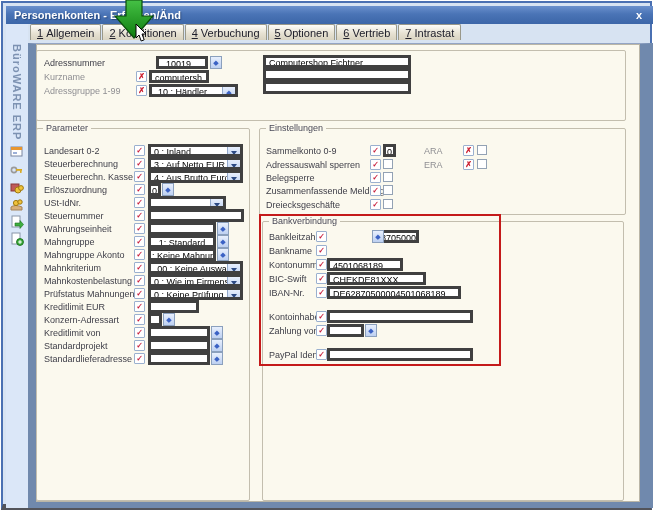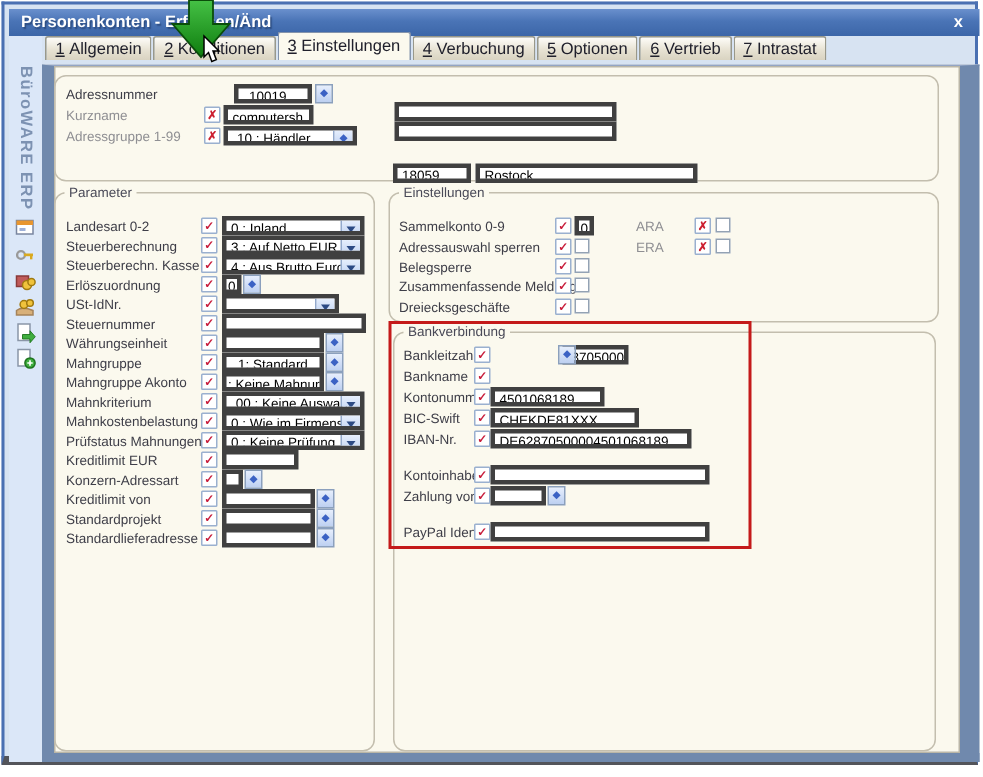--- a/index.html
+++ b/index.html
@@ -24,21 +24,21 @@
        background:linear-gradient(#fefdf9,#e7e2d3 55%,#d9d3c1);
        border:1px solid #99988a;border-bottom:none;border-radius:2px 2px 0 0;white-space:nowrap;cursor:default;}
   .tab u{text-decoration:underline;margin-right:3px;}
   .tab.active{height:19px;padding-top:3px;background:#fbf9ee;border-color:#8494ac;position:relative;z-index:4;}
   
   .panel{position:absolute;left:25px;top:40px;width:625px;height:465px;box-sizing:border-box;
          background:#fbf9ee;border-style:solid;border-color:#7089ad;
          border-width:1px 13px 6px 8px;border-top-color:#93a5c5;
          box-shadow:inset 0 0 0 1px #bab6a7;z-index:1;}
   
-  .gbox{position:absolute;box-sizing:border-box;border:1px solid #c3beae;border-radius:8px;z-index:2;}
+  .gbox{position:absolute;box-sizing:border-box;border:1px solid #c3beae;border-radius:2px;z-index:2;}
   .gtitle{position:absolute;top:-6px;left:6px;background:#fbf9ee;padding:0 3px;
           font-size:9px;color:#4a4a58;line-height:10px;}
   
   .row{position:absolute;left:0;right:0;height:13px;}
   .lbl{position:absolute;top:2px;font-size:9px;color:#3e3e48;white-space:nowrap;}
   .lbl.gray{color:#8f8f93;}
   .ico{position:absolute;top:1px;width:11px;height:11px;box-sizing:border-box;background:#fff;
        border:1px solid #9ab0cf;border-radius:1px;font-size:8px;font-weight:bold;color:#c81e3c;
        text-align:center;line-height:9px;cursor:default;}
   .ico.red{color:#cc2030;}
@@ -102,21 +102,20 @@
         <path d="M10,8.2 L10,11.8 M8.2,10 L11.8,10" stroke="#fff" stroke-width="1.1"></path>
       </svg>
     </div>
 
     <div class="panel"></div>
   </div>
 
   <div class="tabs">
     <div class="tab"><u>1</u><span>Allgemein</span></div>
     <div class="tab"><u>2</u><span>Konditionen</span></div>
-    <div class="tab active"><u>3</u><span>Einstellungen</span></div>
     <div class="tab"><u>4</u><span>Verbuchung</span></div>
     <div class="tab"><u>5</u><span>Optionen</span></div>
     <div class="tab"><u>6</u><span>Vertrieb</span></div>
     <div class="tab"><u>7</u><span>Intrastat</span></div>
   </div>
 
   <div class="gbox" style="left:36px;top:50px;width:590px;height:71px;">
     <div class="row" style="top:5px">
       <span class="lbl" style="left:7px">Adressnummer</span>
       <div class="tb" style="left:119px;width:52px;padding-left:7px"><span>10019</span></div>
@@ -128,30 +127,29 @@
       <div class="tb" style="left:112px;width:60px"><span>computersh</span></div>
     </div>
     <div class="row" style="top:33px">
       <span class="lbl gray" style="left:7px">Adressgruppe 1-99</span>
       <span class="ico red" style="left:99px">✗</span>
       <div class="tb combo" style="left:112px;width:89px;padding-left:6px">
         <span>10 : Händler</span>
         <span class="dd" style="background:linear-gradient(#e7effd,#bdd0f1);color:#3b62c4;font-size:7px;text-align:center;line-height:11px;">◆</span>
       </div>
     </div>
+    <div class="row" style="top:4px">
+        <div class="tb" style="left:226px;width:148px"><span>Computershop Fichtner</span></div>
+      </div>
     <div class="row" style="top:17px">
         <div class="tb" style="left:226px;width:148px"><span></span></div>
       </div>
     <div class="row" style="top:30px">
         <div class="tb" style="left:226px;width:148px"><span></span></div>
       </div>
-    <div class="row" style="top:58px">
-      <div class="tb" style="left:225px;width:52px"><span>18059</span></div>
-      <div class="tb" style="left:280px;width:148px"><span>Rostock</span></div>
-    </div>
   </div>
 
   <div class="gbox" style="left:36px;top:128px;width:214px;height:373px;">
     <span class="gtitle">Parameter</span>
 
     <div class="row" style="top:15px">
       <span class="lbl" style="left:7px">Landesart 0-2</span>
       <span class="ico" style="left:97px">✓</span>
       <div class="tb combo" style="left:111px;width:95px"><span>0 : Inland</span><span class="dd">
             <b></b>

